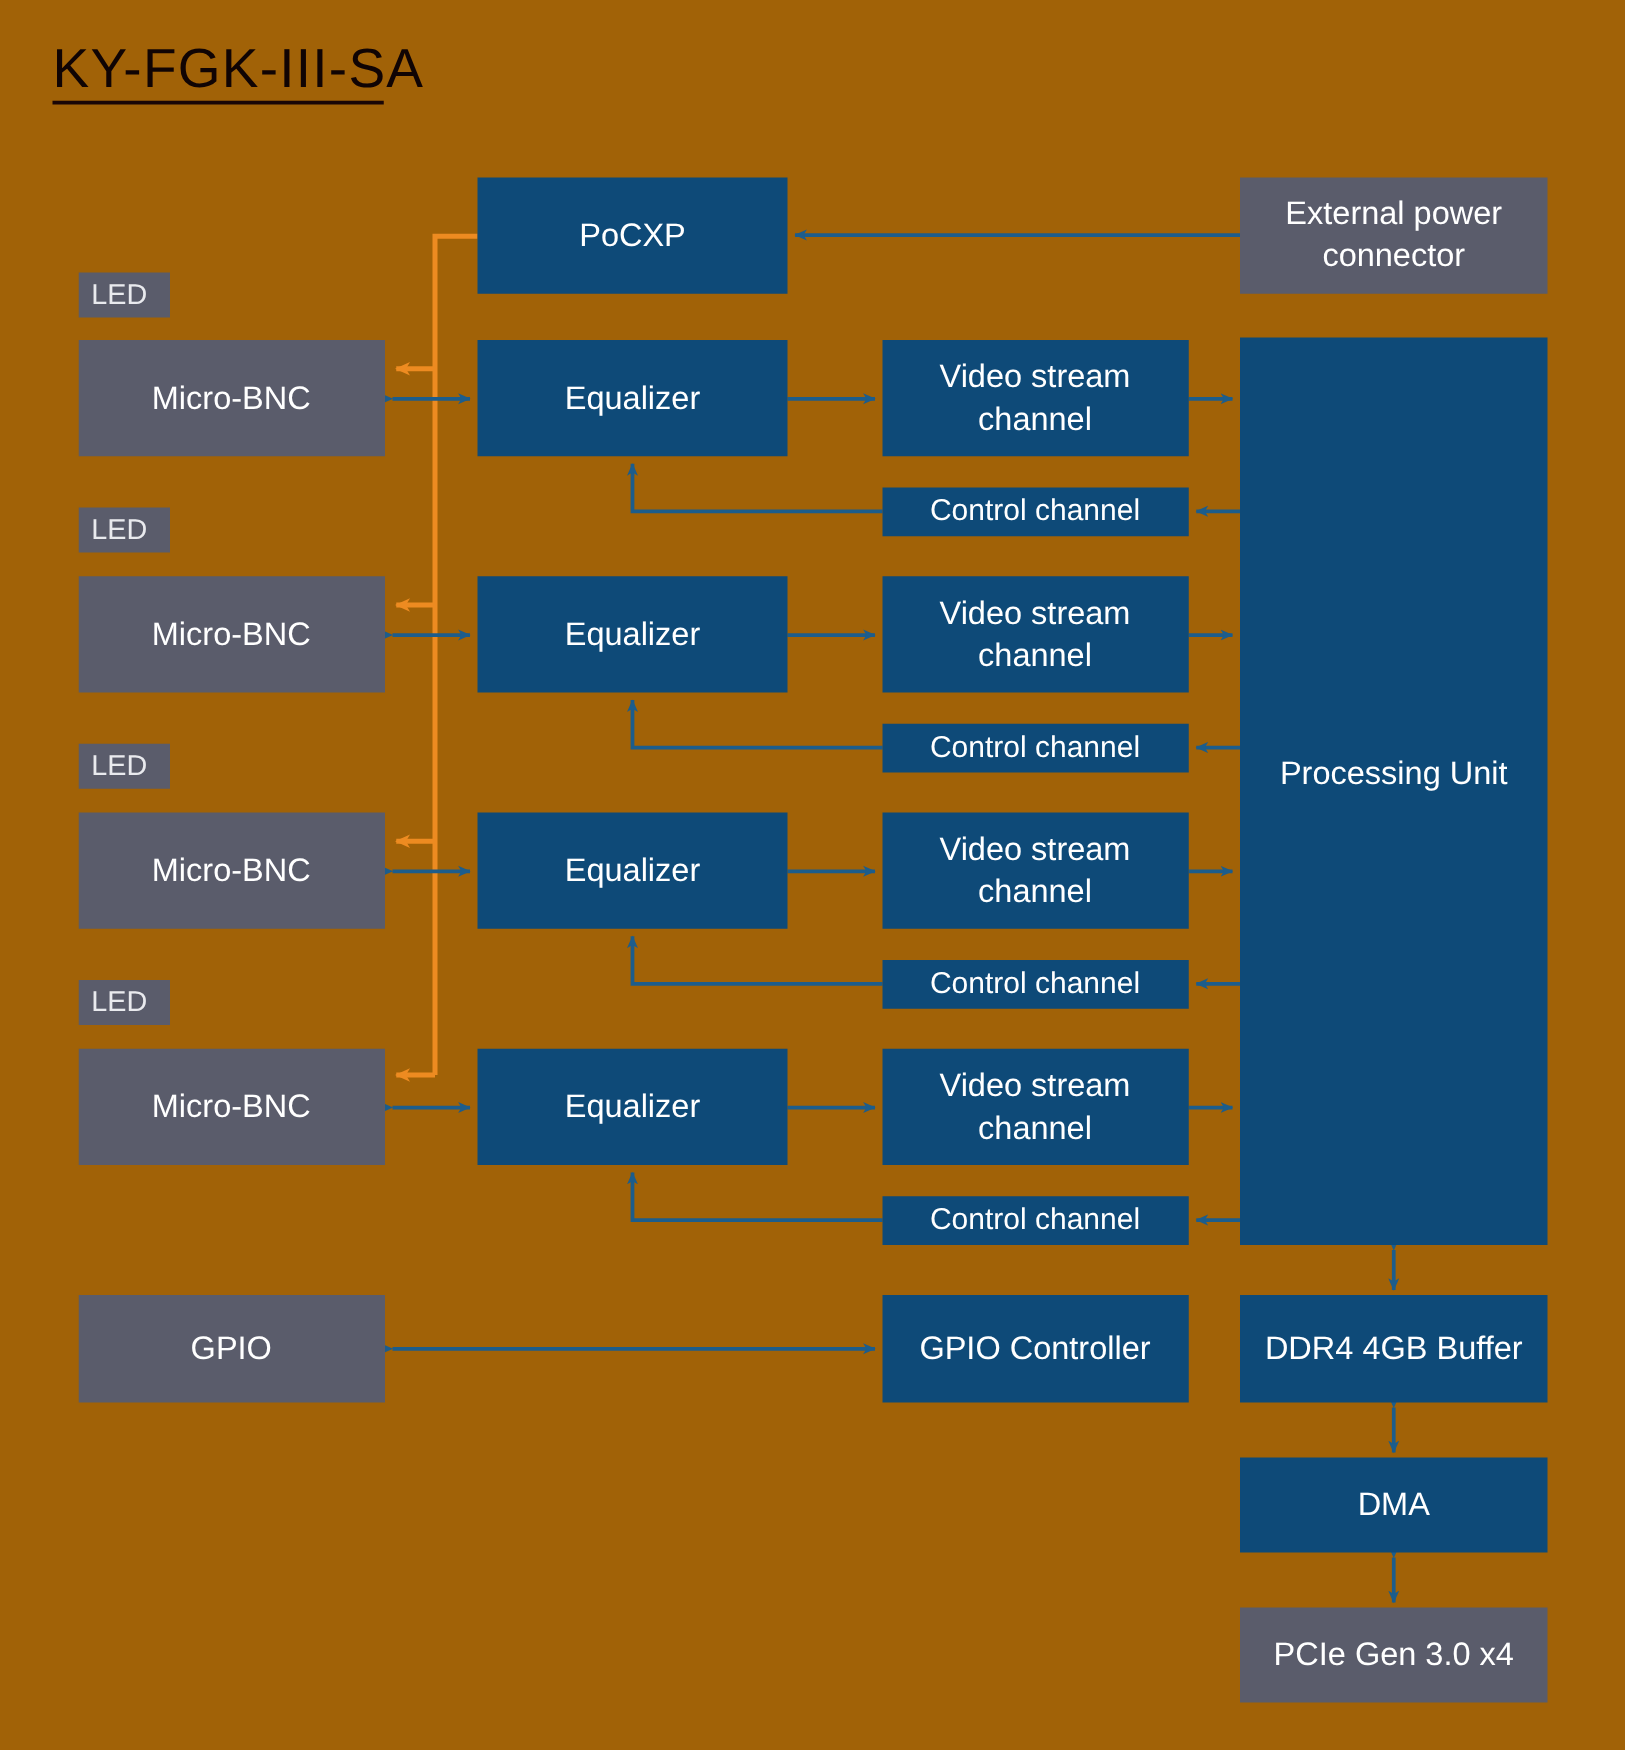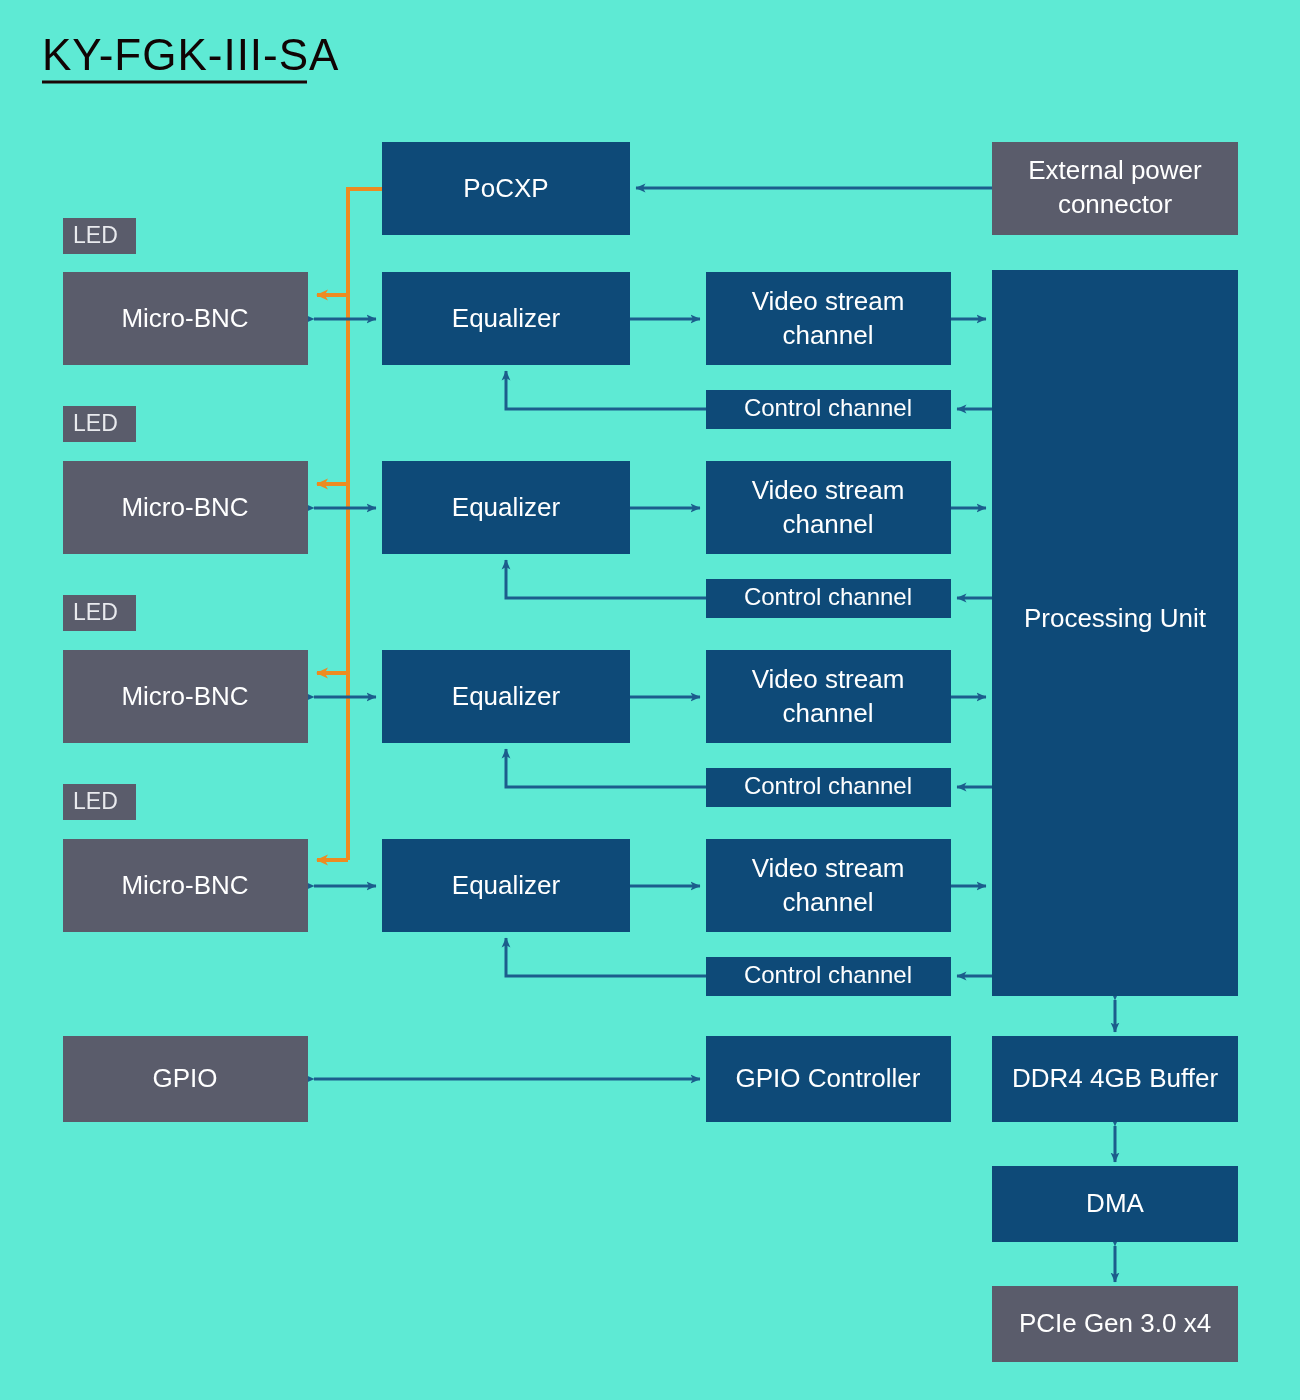--- a/index.html
+++ b/index.html
@@ -1,18 +1,18 @@
 <!DOCTYPE html>
 <html><head>
 <meta charset="utf-8">
 <style>
   html,body{margin:0;padding:0;background:#000;}
   body{width:1300px;height:1400px;overflow:hidden;
        font-family:"Liberation Sans", sans-serif;}
-  #stage{position:relative;width:1300px;height:1400px;background:#5eead4;}
+  #stage{position:relative;width:1300px;height:1400px;background:#a16207;}
   svg{position:absolute;left:0;top:0;width:1300px;height:1400px;display:block;}
   .blk-text{fill:#ffffff;font-family:"Liberation Sans",sans-serif;
             font-size:26px;text-anchor:middle;dominant-baseline:middle;}
   .blk-text.small{font-size:24px;}
   .led-text{fill:#e9eaee;font-family:"Liberation Sans",sans-serif;
             font-size:23px;text-anchor:start;dominant-baseline:middle;}
   .title-text{fill:#100404;font-family:"Liberation Sans",sans-serif;
               font-size:44px;text-anchor:start;dominant-baseline:middle;
               letter-spacing:1px;}
   .conn{stroke:#1c5d8c;stroke-width:3;fill:none;}

